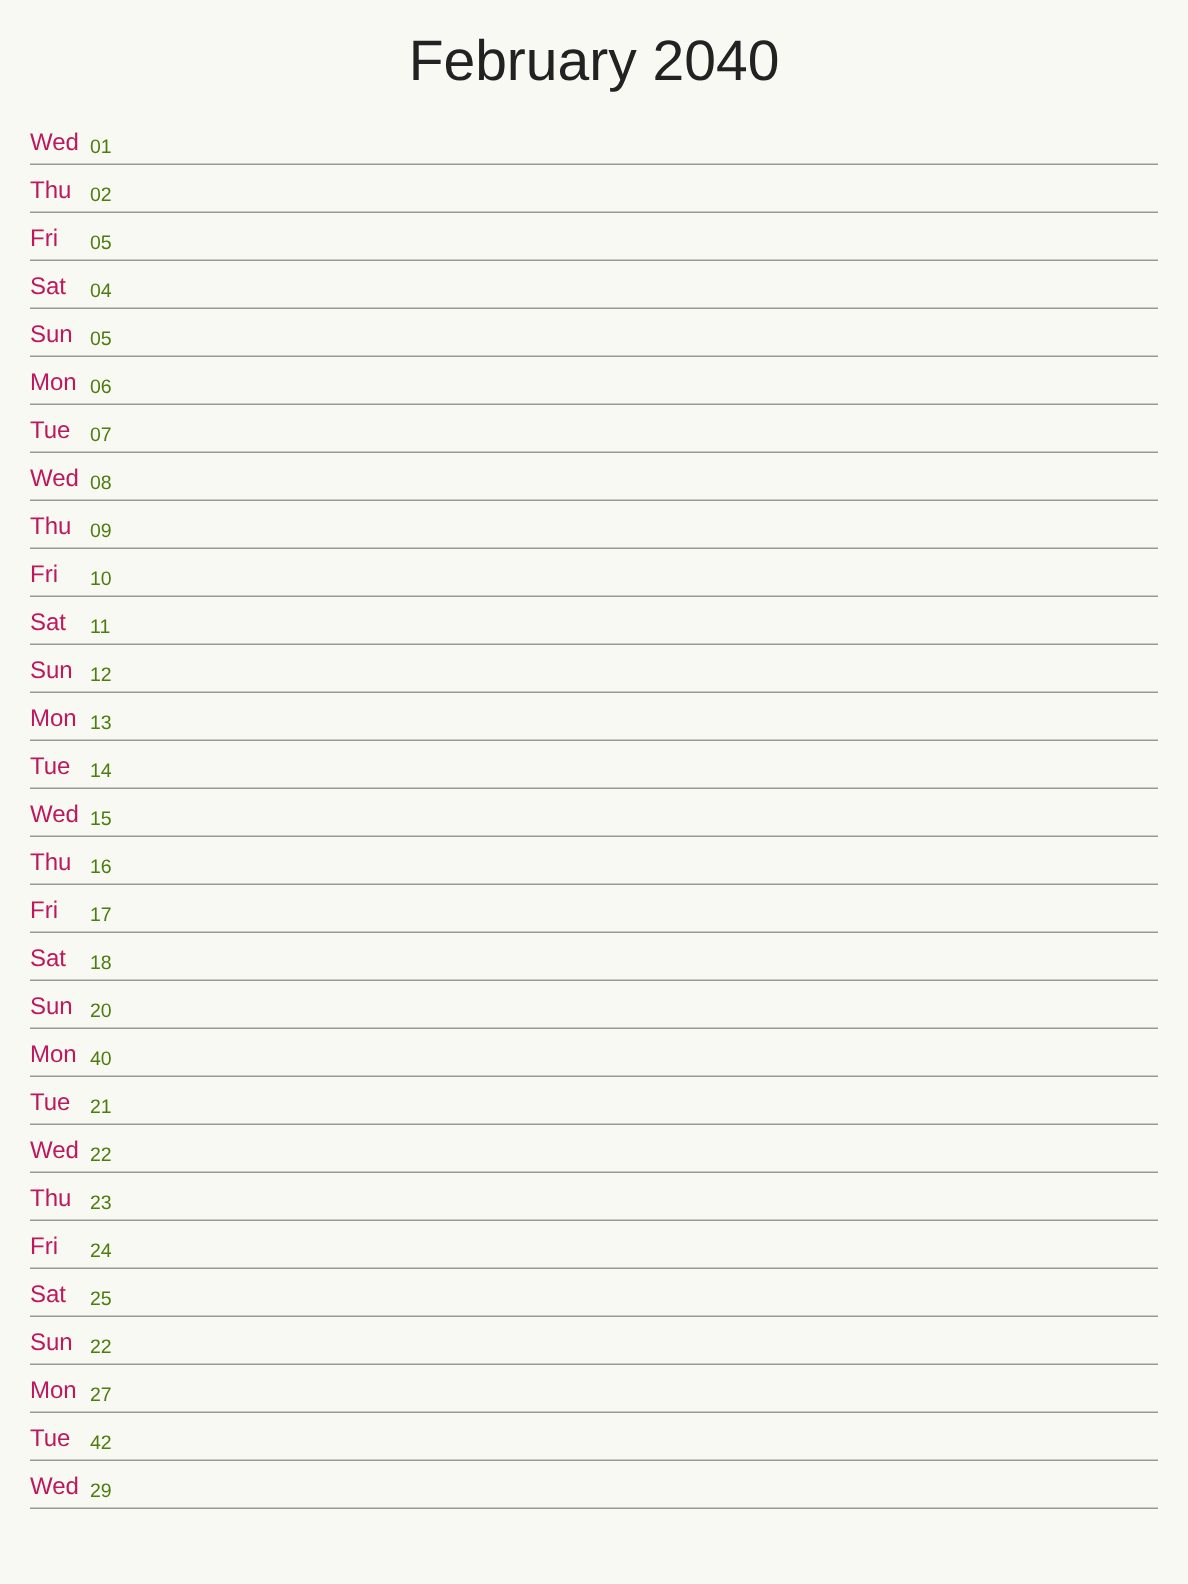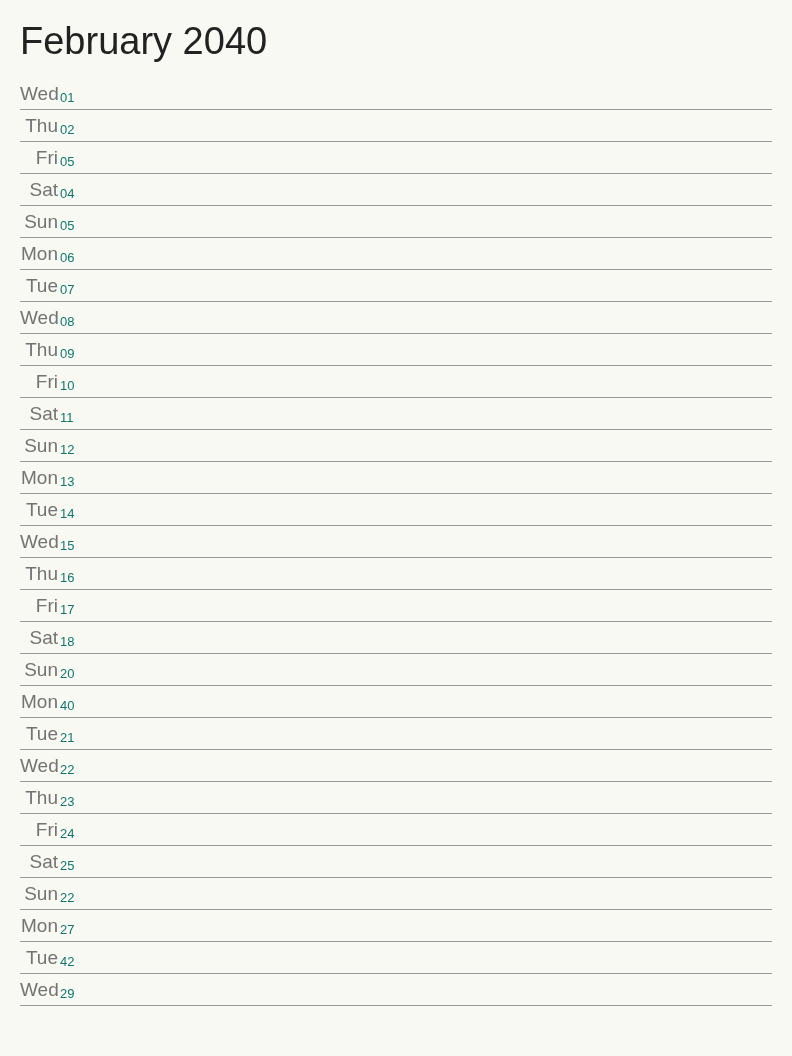--- a/index.html
+++ b/index.html
@@ -17,46 +17,47 @@
     }
 
     .page {
       width: 792px;
       min-height: 1056px;
       background-color: #f9f9f4;
       padding: 10px 20px 30px 20px;
     }
 
     .title {
+      text-align: center;
       font-size: 38px;
       font-weight: normal;
       color: #222;
       padding: 10px 0 15px 0;
     }
 
     .calendar-row {
       display: flex;
       align-items: flex-end;
       padding-bottom: 4px;
       border-bottom: 1px solid #999;
       margin-bottom: 0;
       height: 32px;
     }
 
     .day-name {
-      font-size: 19px;
-      color: #737373;
+      font-size: 16px;
+      color: #be185d;
       width: 38px;
-      text-align: right;
+      text-align: left;
       flex-shrink: 0;
     }
 
     .day-num {
       font-size: 13px;
-      color: #0f766e;
+      color: #4d7c0f;
       width: 30px;
       text-align: left;
       flex-shrink: 0;
       margin-left: 2px;
     }
 
     .day-line {
       flex: 1;
       height: 1px;
       

